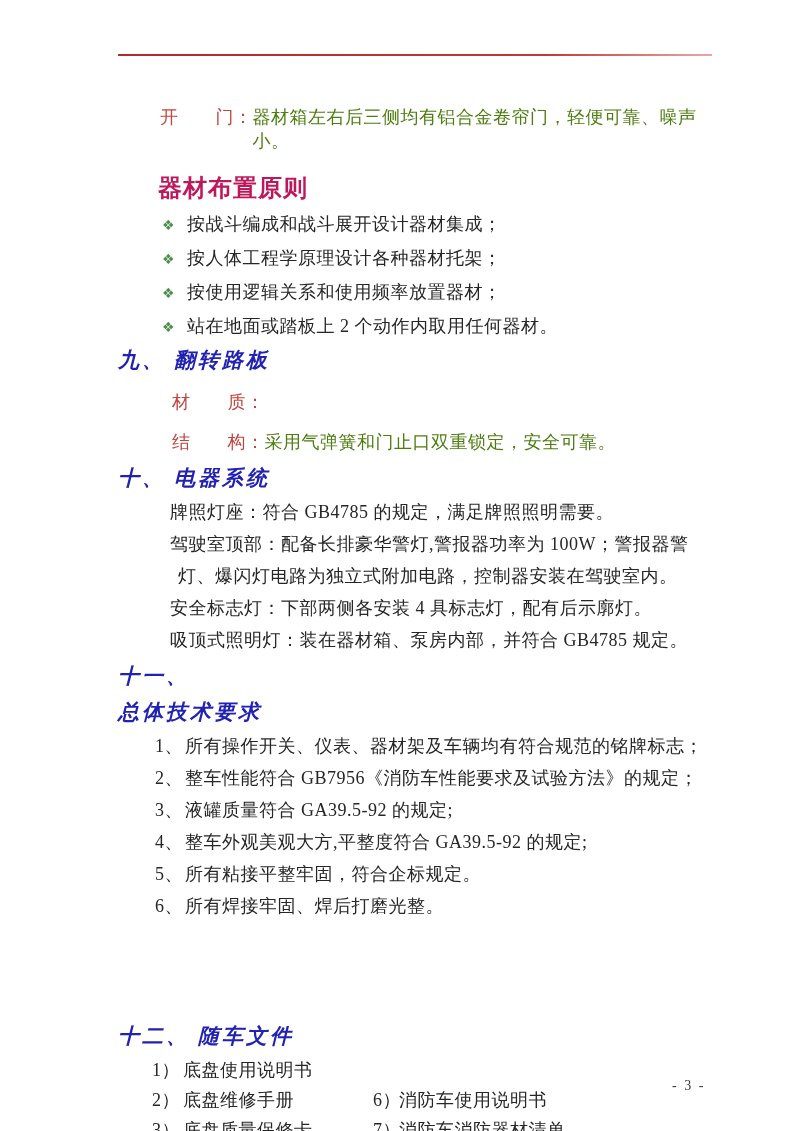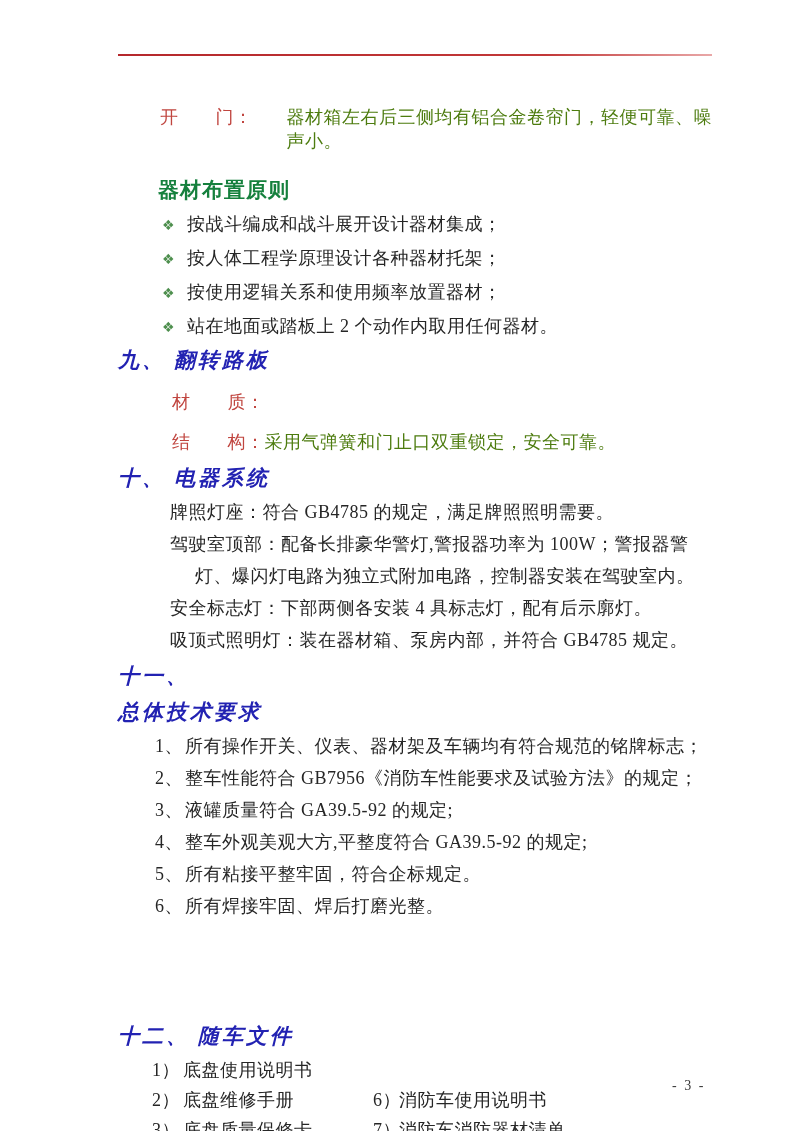--- a/index.html
+++ b/index.html
@@ -17,48 +17,48 @@
 
   .content {
     position: absolute; left: 118px; top: 0; width: 596px;
     font-size: 18px; letter-spacing: 0.5px; line-height: 24px;
   }
 
   .kv-row { display: flex; align-items: baseline; }
   .kv-label { color: #c0453f; white-space: pre; flex: none; }
   .kv-text { color: #4d7c0f; }
 
-  .open-door { margin-top: 105px; margin-left: 42px; gap: 34px; }
+  .open-door { margin-top: 105px; margin-left: 42px; }
 
   .subhead {
     margin-top: 24px; margin-left: 40px;
-    font-family: Liberation Serif, serif;
-    font-weight: bold; font-size: 21px; line-height: 26px;
-    color: #15803d; letter-spacing: 1px;
+    font-family: Liberation Mono, monospace;
+    font-weight: bold; font-size: 24px; line-height: 26px;
+    color: #be185d; letter-spacing: 1px;
   }
 
   .bullets { margin-top: 3px; }
   .bullet-row { display: flex; align-items: baseline; margin-top: 9px; line-height: 24px; }
   .bullet-icon { flex: none; margin-left: 44px; width: 25px; color: #4e8f4e; font-size: 14px;
                  font-family: "DejaVu Sans", sans-serif; }
 
   .section-head {
     display: flex; align-items: baseline; gap: 8px;
     font-weight: bold; font-style: italic;
     color: #2222b2; font-size: 21px; line-height: 28px; letter-spacing: 3px;
   }
   .sec9  { margin-top: 7px; }
   .sec10 { margin-top: 10px; }
   .sec11 { margin-top: 10px; flex-direction: column; }
   .sec12 { margin-top: 104px; }
 
   .kv-indent { margin-left: 54px; margin-top: 16px; }
 
   .elec-row { margin-left: 52px; margin-top: 8px; }
-  .elec-row.hang { margin-left: 77px; }
+  .elec-row.hang { margin-left: 60px; }
 
   .num-row { display: flex; align-items: baseline; margin-top: 8px; }
   .num-row .num { flex: none; margin-left: 37px; width: 30px; }
   .num-list { margin-top: 6px; }
 
   .doc-list { margin-top: 8px; }
   .doc-row { display: flex; align-items: baseline; margin-top: 6px; line-height: 24px; }
   .doc-cell-left { display: flex; align-items: baseline; width: 221px; margin-left: 34px; flex: none; }
   .doc-cell-left .num { width: 31px; flex: none; }
   .doc-cell-right { display: flex; align-items: baseline; }

